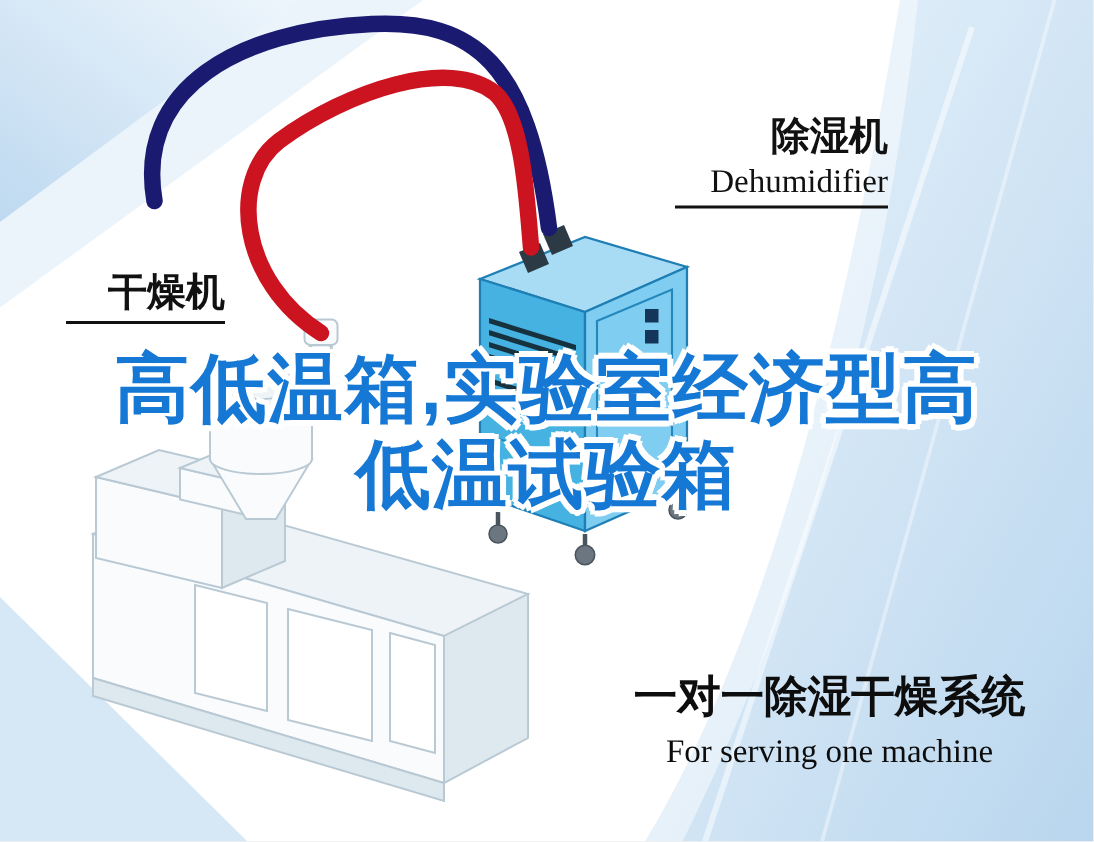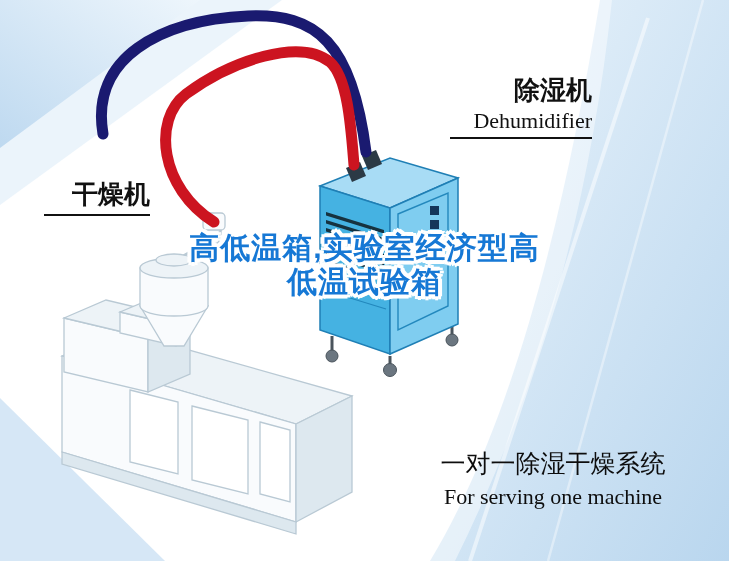--- a/index.html
+++ b/index.html
@@ -39,28 +39,28 @@
   .hose-navy{fill:none;stroke:var(--hose-navy);stroke-width:11;stroke-linecap:round;}
 
   
   .pair-label{position:absolute;text-align:right;color:var(--label-black);}
   .pair-cn{font-weight:bold;font-size:26px;line-height:1.15;}
   .pair-en{font-family:"Liberation Serif",serif;font-size:22px;line-height:1.15;margin-top:2px;}
   .pair-line{height:2px;background:var(--label-black);margin-top:4px;}
 
   .main-title{
     position:absolute;left:0;right:0;top:231px;text-align:center;
-    font-weight:bold;font-size:30px;line-height:1.14;letter-spacing:1px;
+    font-weight:bold;font-size:50px;line-height:1.14;letter-spacing:1px;
     color:var(--title-blue);
     text-shadow:-3px -3px 0 #fff,3px -3px 0 #fff,-3px 3px 0 #fff,3px 3px 0 #fff,
                 -4px 0 0 #fff,4px 0 0 #fff,0 -4px 0 #fff,0 4px 0 #fff;
   }
 
   .footer-block{position:absolute;right:24px;top:449px;width:304px;text-align:center;color:#0d0d0d;}
-  .footer-cn{font-weight:normal;font-size:25px;line-height:1.15;}
+  .footer-cn{font-weight:bold;font-size:29px;line-height:1.15;}
   .footer-en{font-family:"Liberation Serif",serif;font-size:22px;margin-top:6px;}
 </style>
 </head>
 <body>
 
 <div class="stage">
 
   <svg class="scene" viewBox="0 0 729 561">
     <defs>
       <linearGradient id="gradRight" x1="0" y1="0" x2="1" y2="1">

